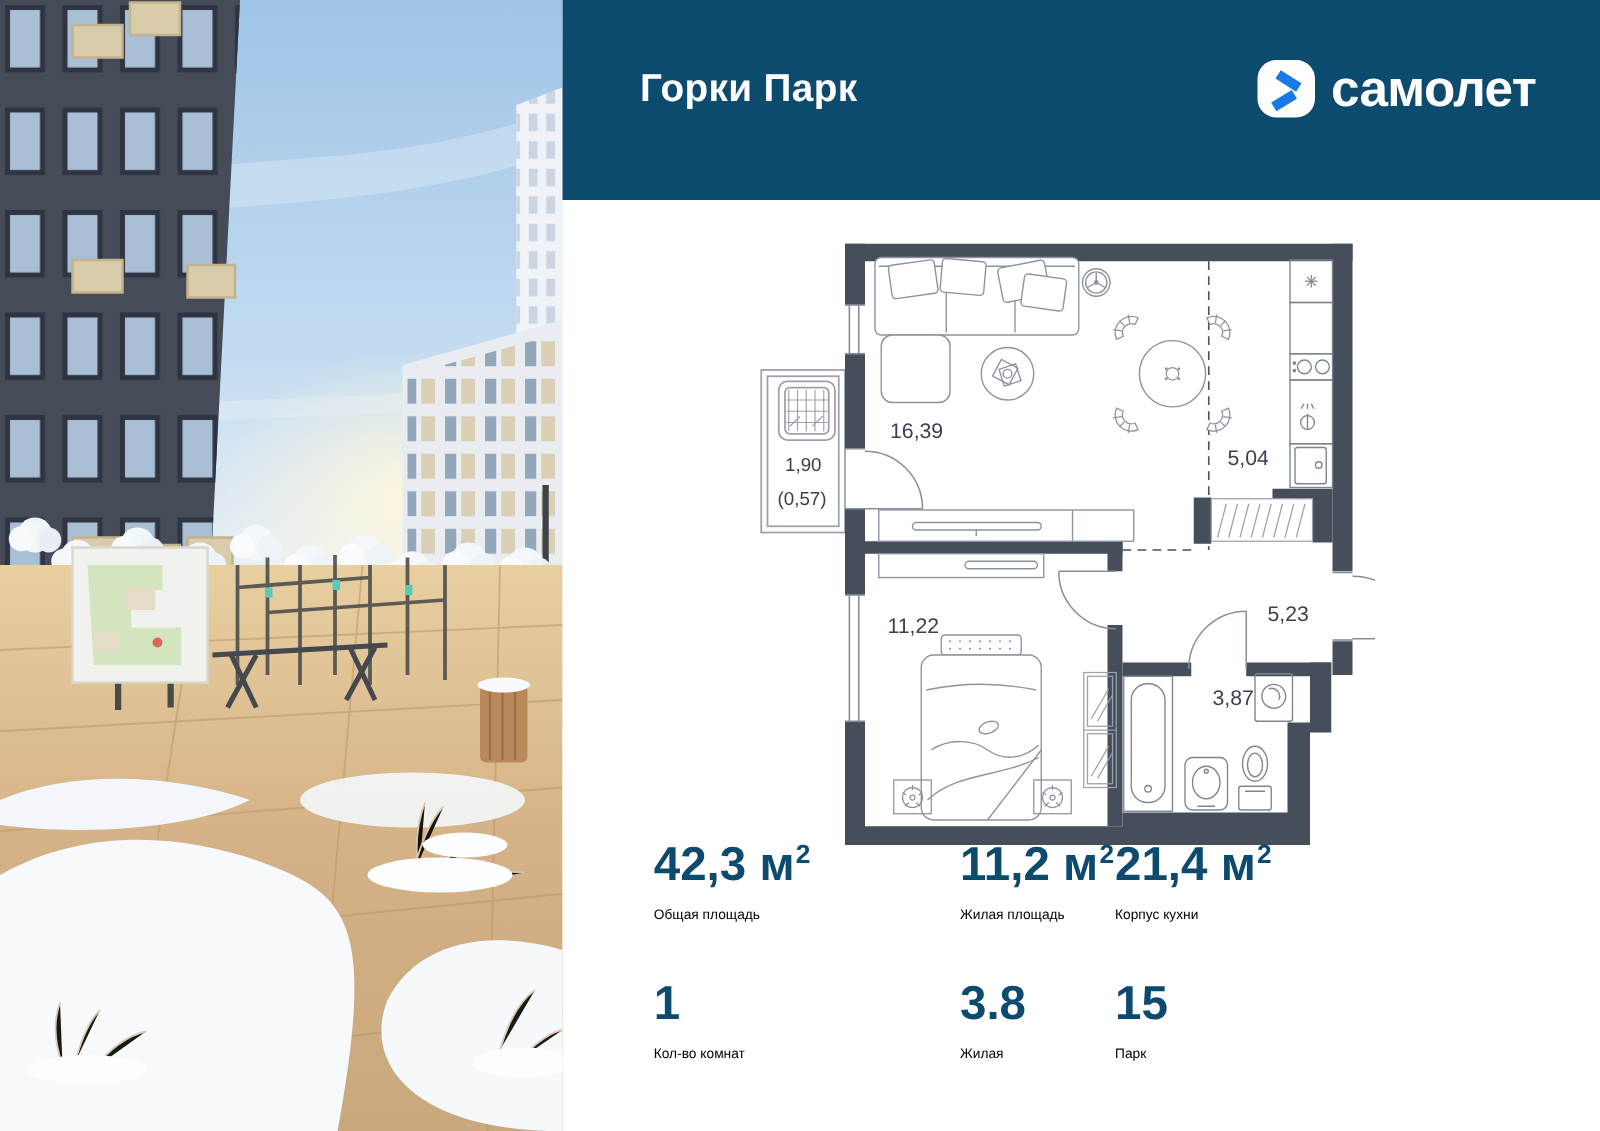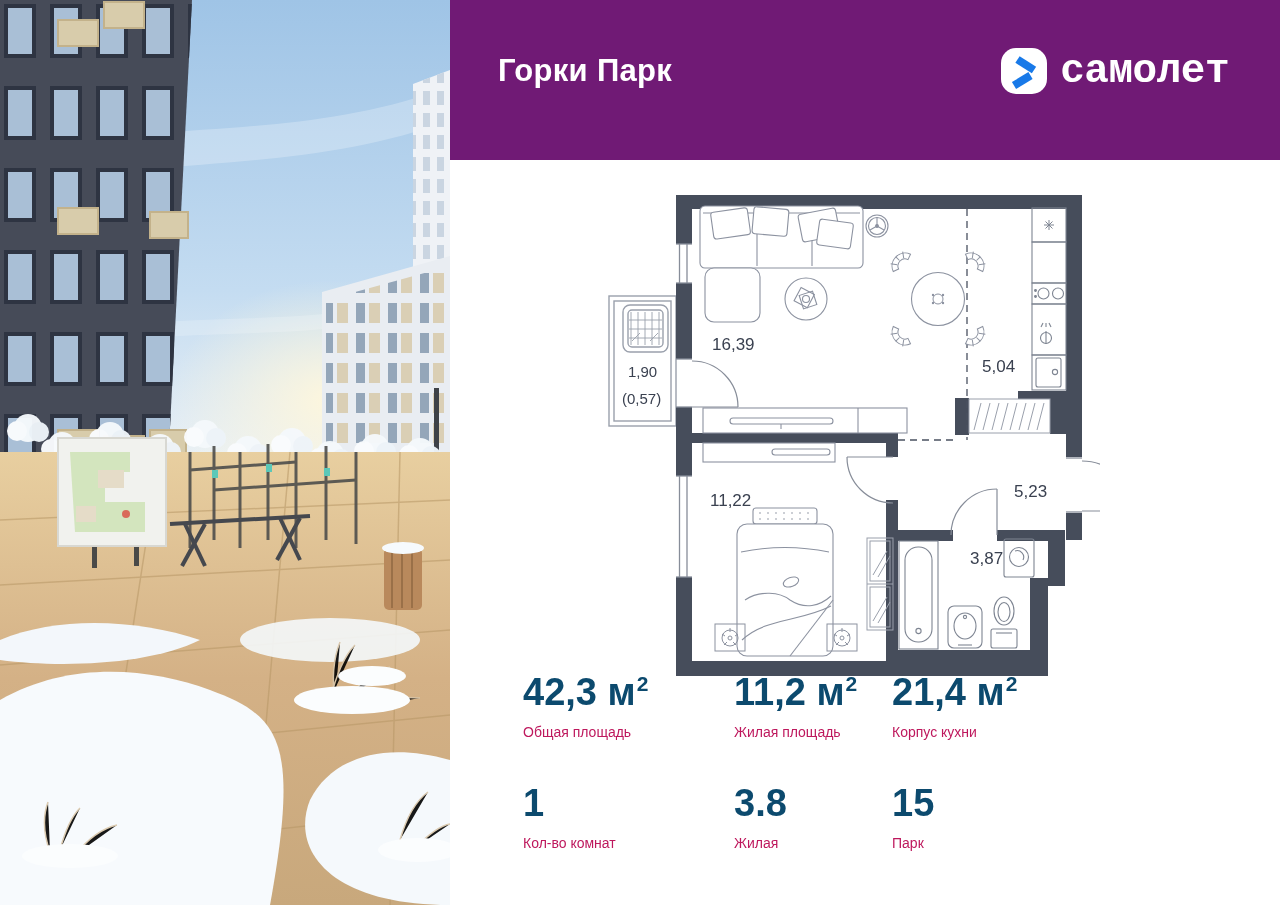--- a/index.html
+++ b/index.html
@@ -3,37 +3,37 @@
 <meta charset="utf-8">
 <style>
   html,body{margin:0;padding:0;background:#e9e9e9;}
   .page{position:relative;width:1280px;height:905px;background:#ffffff;overflow:hidden;
         font-family:"Liberation Sans",sans-serif;}
   
   .photo{position:absolute;left:0;top:0;width:450px;height:905px;}
   
   .header{position:absolute;left:450px;top:0;width:830px;height:160px;
           display:flex;align-items:center;justify-content:space-between;
-          padding:0 51px 18px 48px;box-sizing:border-box;background:#701a75;}
+          padding:0 51px 18px 62px;box-sizing:border-box;background:#0c4a6e;}
   .title{color:#ffffff;font-size:31px;font-weight:bold;letter-spacing:.3px;}
-  .logo{display:flex;align-items:center;gap:13px;font-family:Liberation Mono, monospace;}
+  .logo{display:flex;align-items:center;gap:13px;}
   .logo-badge{width:46px;height:46px;background:#ffffff;border-radius:15px;
               display:flex;align-items:center;justify-content:center;}
   .logo-text{color:#ffffff;font-size:41px;font-weight:bold;letter-spacing:-.5px;}
   
   .plan{position:absolute;left:600px;top:185px;width:500px;height:500px;}
   .plan text{font-family:"Liberation Sans",sans-serif;fill:#3A4150;}
   .rlab{font-size:17px;}
   .blab{font-size:15px;}
   
   .stat{position:absolute;}
   .stat .num{color:#0c4a6e;font-size:38px;font-weight:bold;line-height:44px;white-space:nowrap;}
   .stat .num sup{font-size:21px;font-weight:bold;vertical-align:super;line-height:0;margin-left:1px;}
-  .stat .lbl{color:#be185d;font-size:14px;line-height:20px;margin-top:8px;}
-  .c1{left:523px;} .c2{left:734px;} .c3{left:892px;}
+  .stat .lbl{color:#000000;font-size:11px;line-height:20px;margin-top:8px;}
+  .c1{left:523px;} .c2{left:768px;} .c3{left:892px;}
   .r1{top:670px;} .r2{top:781px;}
 </style>
 </head>
 <body>
 <div class="page">
 
 <svg class="photo" viewBox="0 0 450 905" aria-hidden="true">
   <defs>
     <linearGradient id="sky" x1="0" y1="0" x2="0" y2="1">
       <stop offset="0" stop-color="#9FC4E6"></stop>

